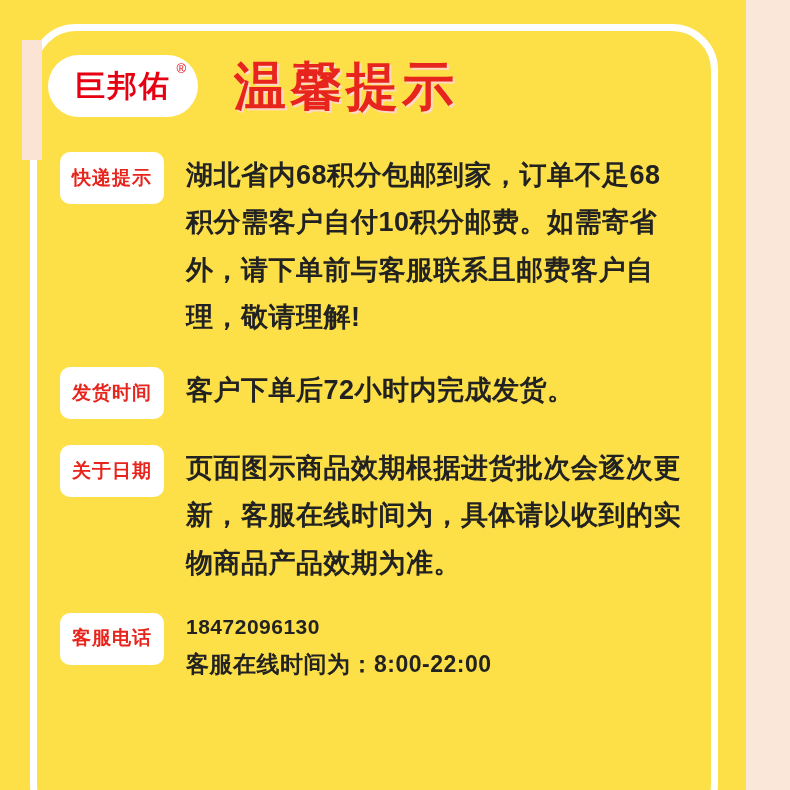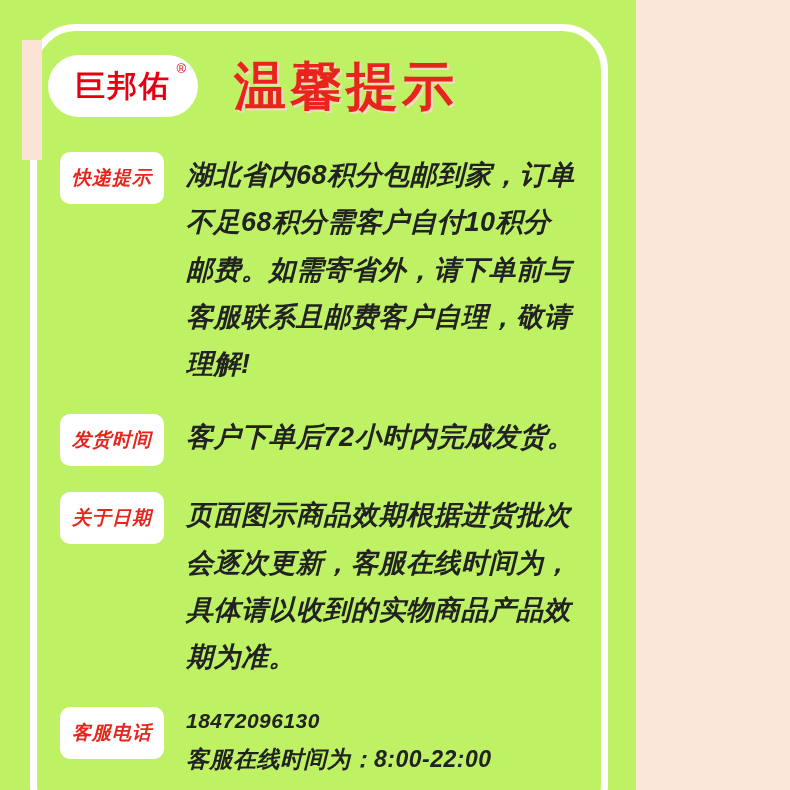--- a/index.html
+++ b/index.html
@@ -8,23 +8,23 @@
   }
   body {
     width: 790px;
     height: 790px;
     overflow: hidden;
     font-family: "Liberation Sans", sans-serif;
     background: #fbe6da;
   }
   .poster {
     position: relative;
-    width: 636px;
+    width: 746px;
     height: 790px;
-    background: #bef264;
+    background: #fde047;
     box-sizing: border-box;
   }
   
   .frame {
     position: absolute;
     left: 30px;
     top: 24px;
     right: 28px;
     bottom: -40px;
     border: 7px solid #ffffff;
@@ -82,21 +82,20 @@
     font-weight: bold;
     letter-spacing: 4px;
     line-height: 1;
     text-shadow: 2px 2px 0 #ffd9c7;
   }
   .rows {
     position: absolute;
     left: 60px;
     right: 60px;
     top: 150px;
-    font-style: italic;
   }
   .row {
     display: flex;
     align-items: flex-start;
     margin-bottom: 24px;
   }
   .tag {
     flex: 0 0 auto;
     width: 104px;
     min-height: 52px;

